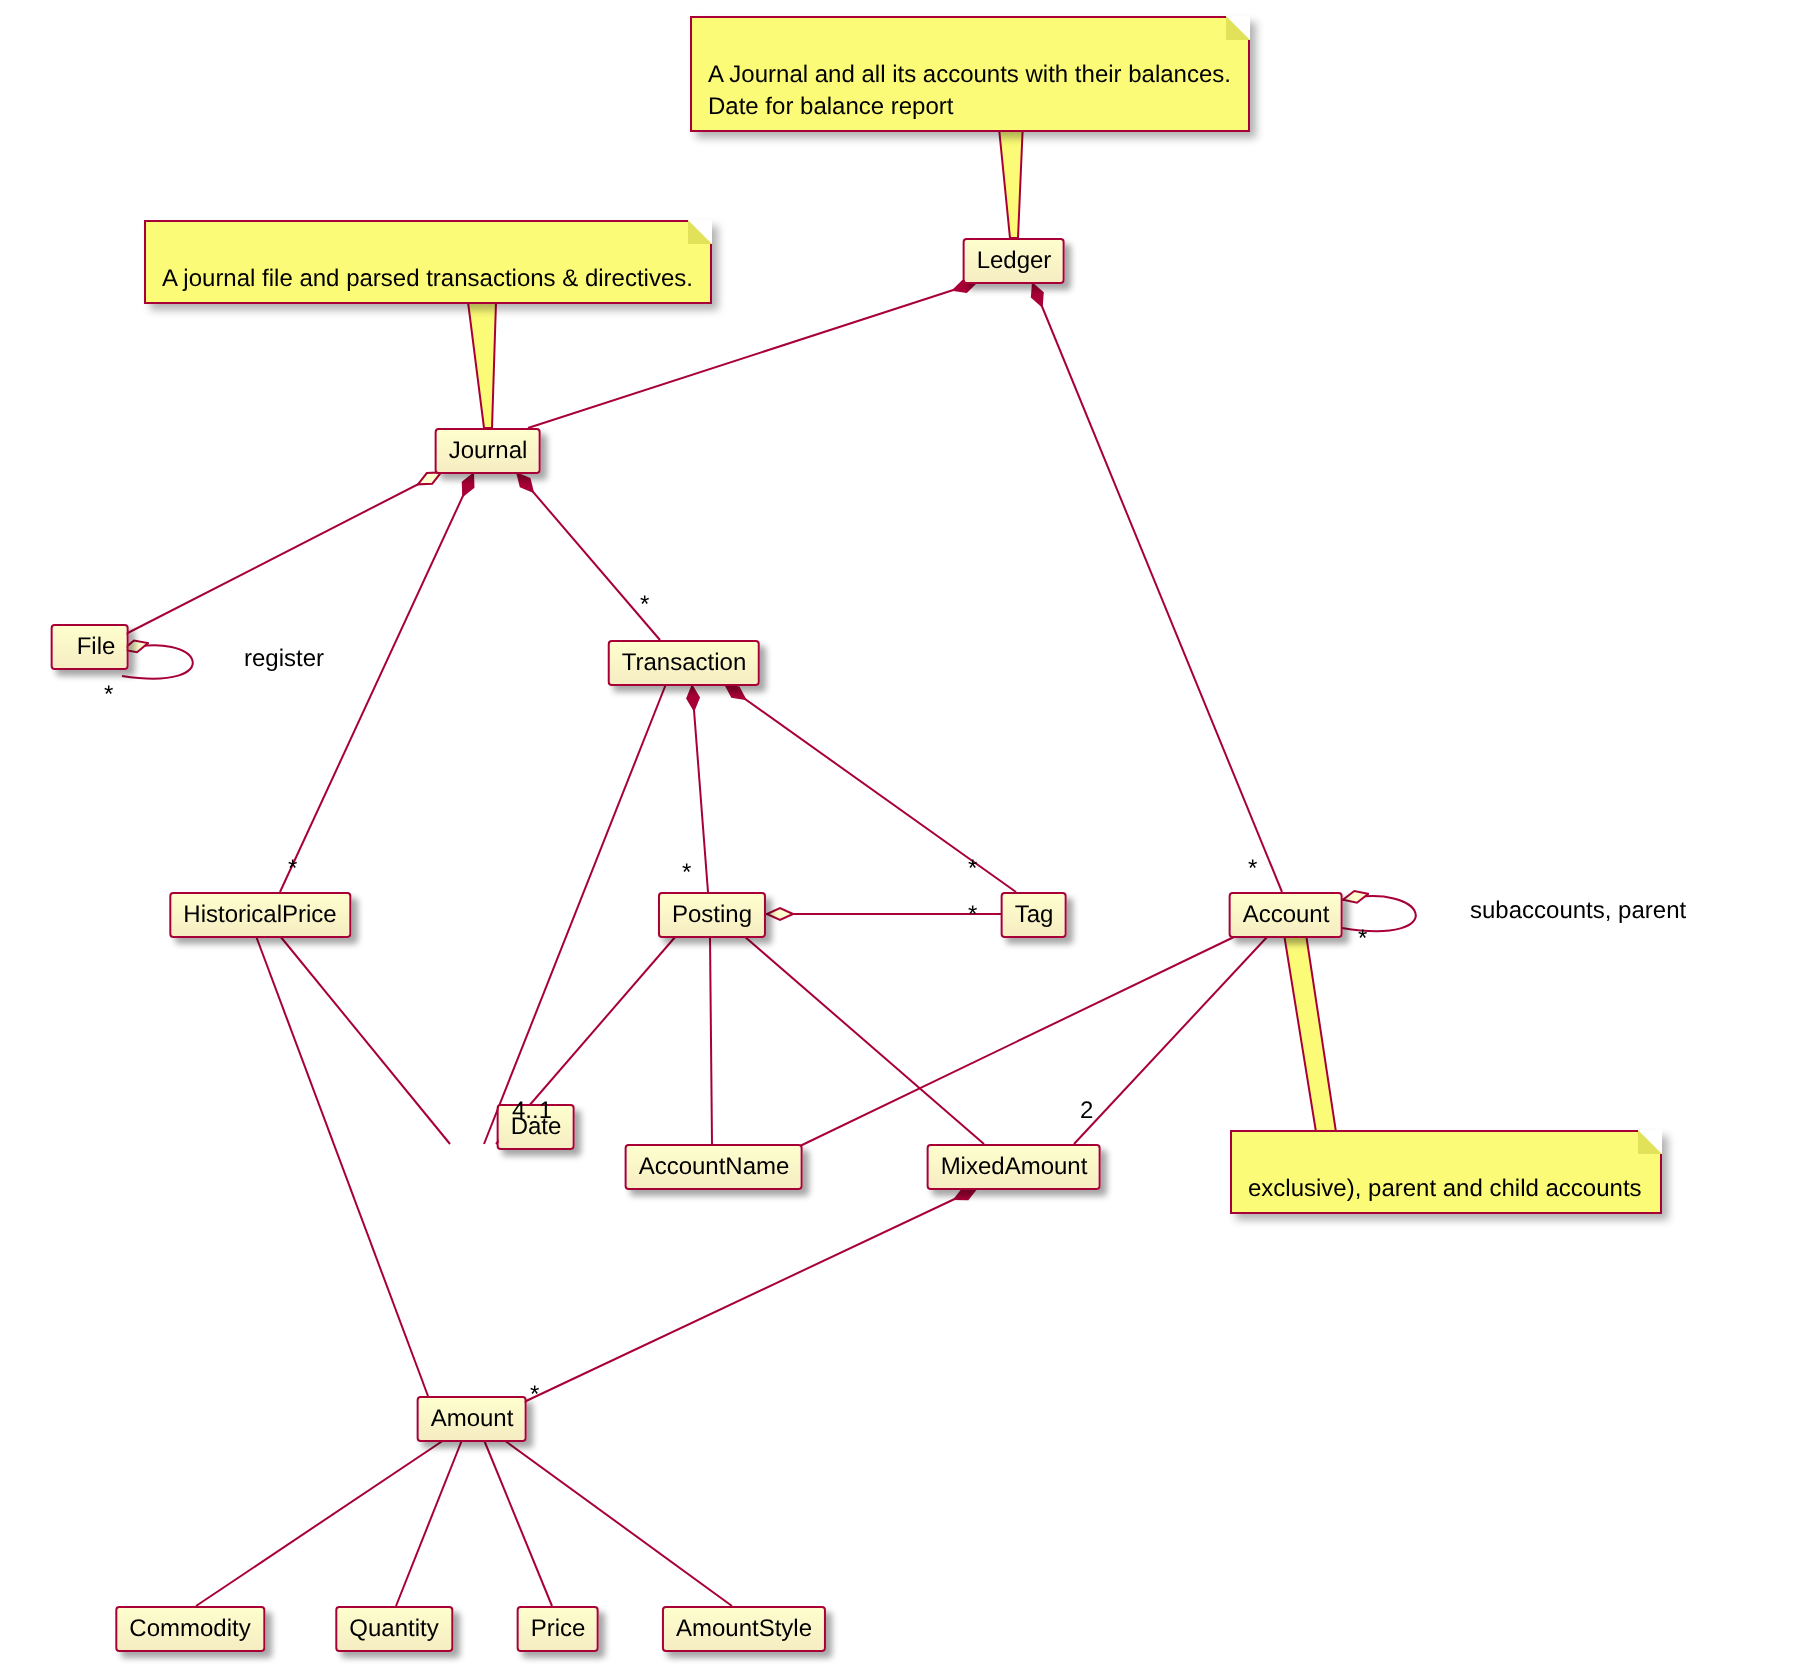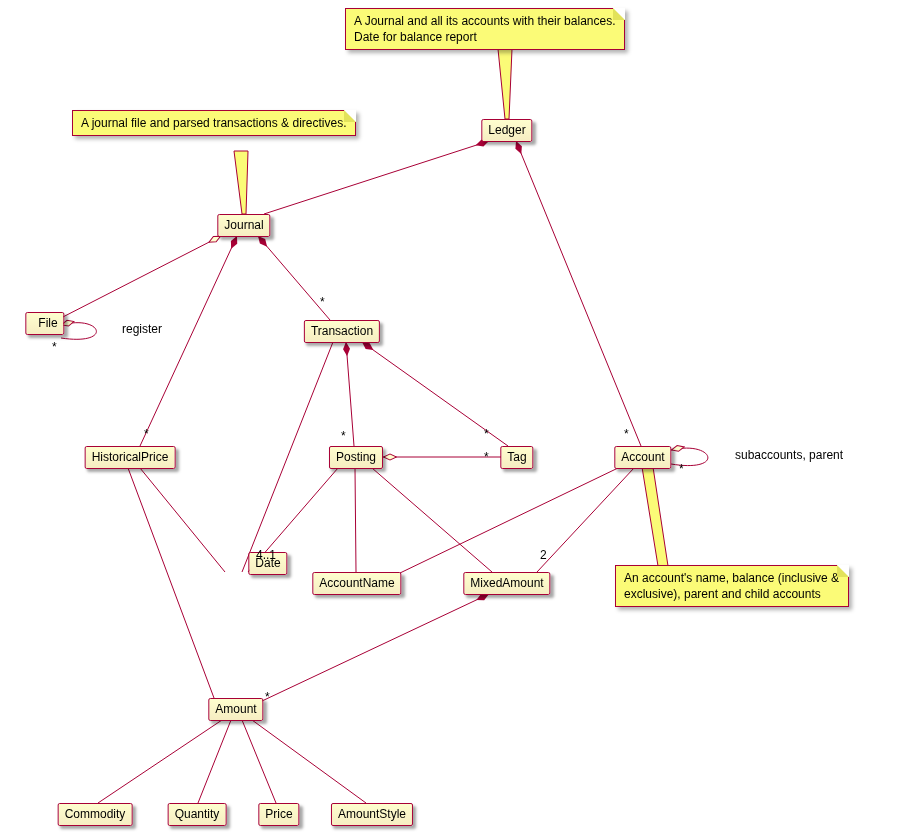--- a/index.html
+++ b/index.html
@@ -26,21 +26,21 @@
     line-height:17px;
     font-size:12px;
     white-space:nowrap;
     text-align:center;
     box-shadow:3px 3px 3px rgba(0,0,0,0.35);
   }
   .uml-note{
     position:absolute;
     background:#FBFB77;
     border:1px solid #A80036;
-    padding:4px 9px 4px 8px;
+    padding:20px 9px 4px 8px;
     font-size:12px;
     line-height:16px;
     white-space:nowrap;
     box-shadow:3px 3px 4px rgba(0,0,0,0.3);
   }
   .uml-note::before{
     content:"";
     position:absolute;top:-1px;right:-1px;width:0;height:0;
     border-width:0 12px 12px 0;
     border-style:solid;
@@ -99,21 +99,20 @@
   </svg>
 
   <div class="uml-note" style="left:345px;top:8px;">
     <div>A Journal and all its accounts with their balances.</div>
     <div>Date for balance report</div>
   </div>
   <div class="uml-note" style="left:72px;top:110px;">
     <div>A journal file and parsed transactions &amp; directives.</div>
   </div>
   <div class="uml-note" style="left:615px;top:565px;">
-    <div>An account's name, balance (inclusive &amp;</div>
     <div>exclusive), parent and child accounts</div>
   </div>
 
   <div class="uml-class" style="left:507px;top:119px;"><span>Ledger</span></div>
   <div class="uml-class" style="left:244px;top:214px;"><span>Journal</span></div>
   <div class="uml-class" style="left:45px;top:312px;padding-left:12px;"><span>File</span></div>
   <div class="uml-class" style="left:342px;top:320px;"><span>Transaction</span></div>
   <div class="uml-class" style="left:130px;top:446px;"><span>HistoricalPrice</span></div>
   <div class="uml-class" style="left:356px;top:446px;"><span>Posting</span></div>
   <div class="uml-class" style="left:517px;top:446px;"><span>Tag</span></div>

